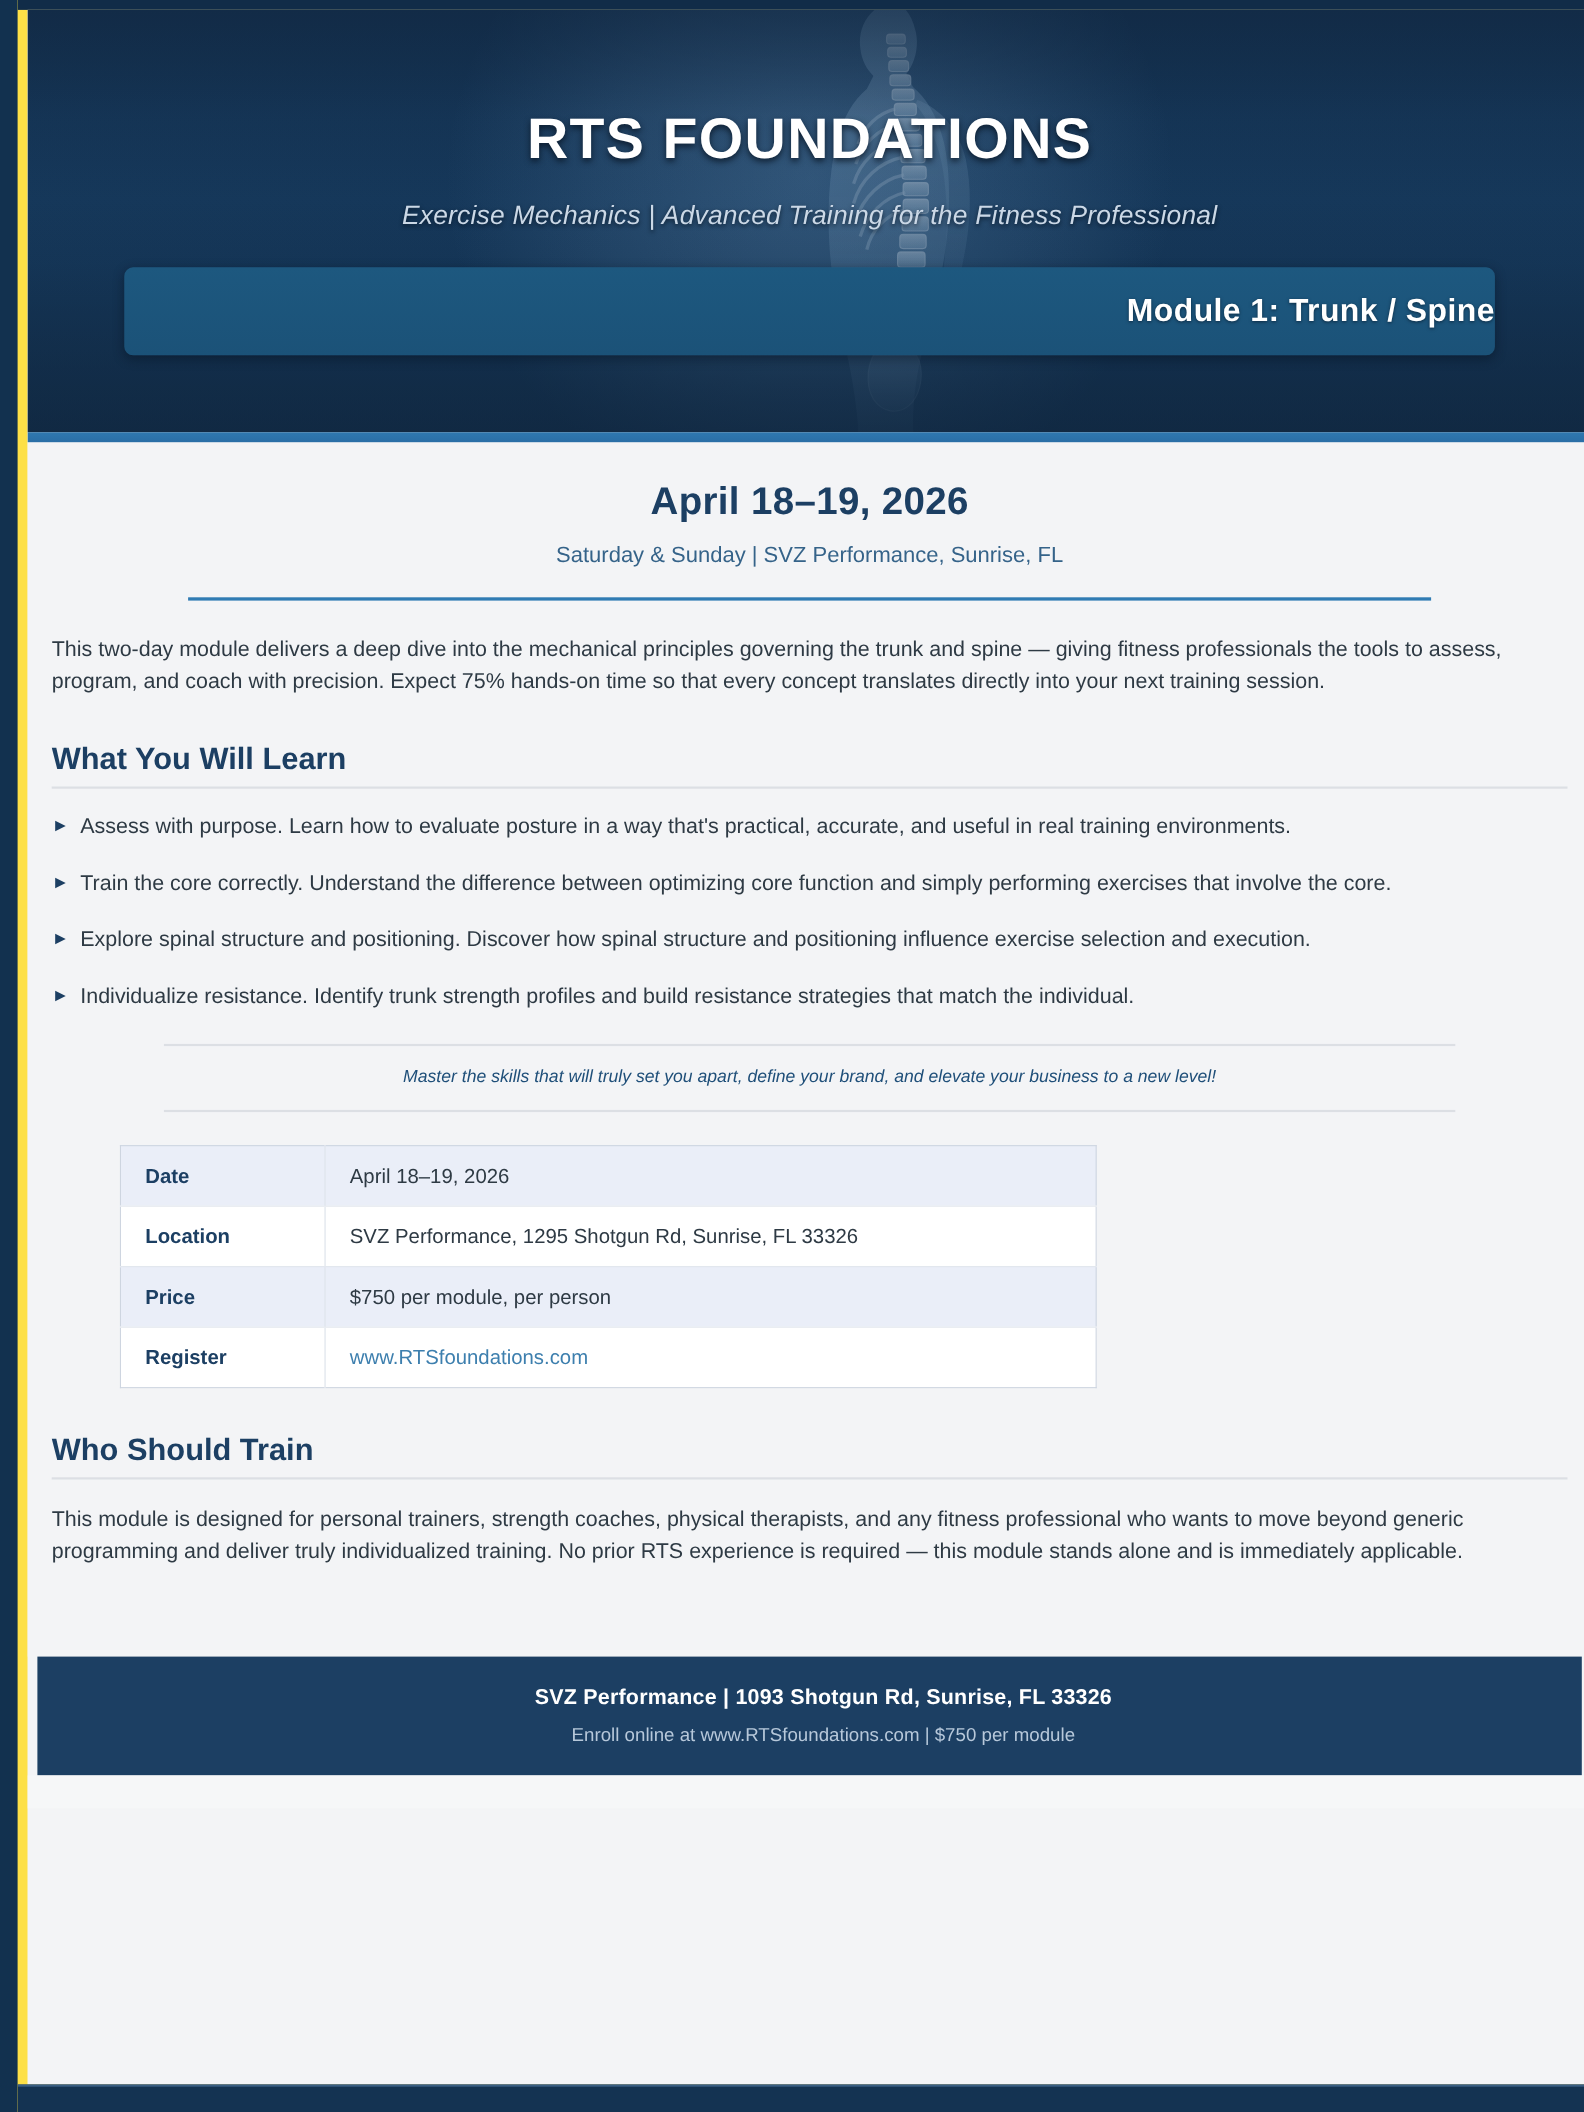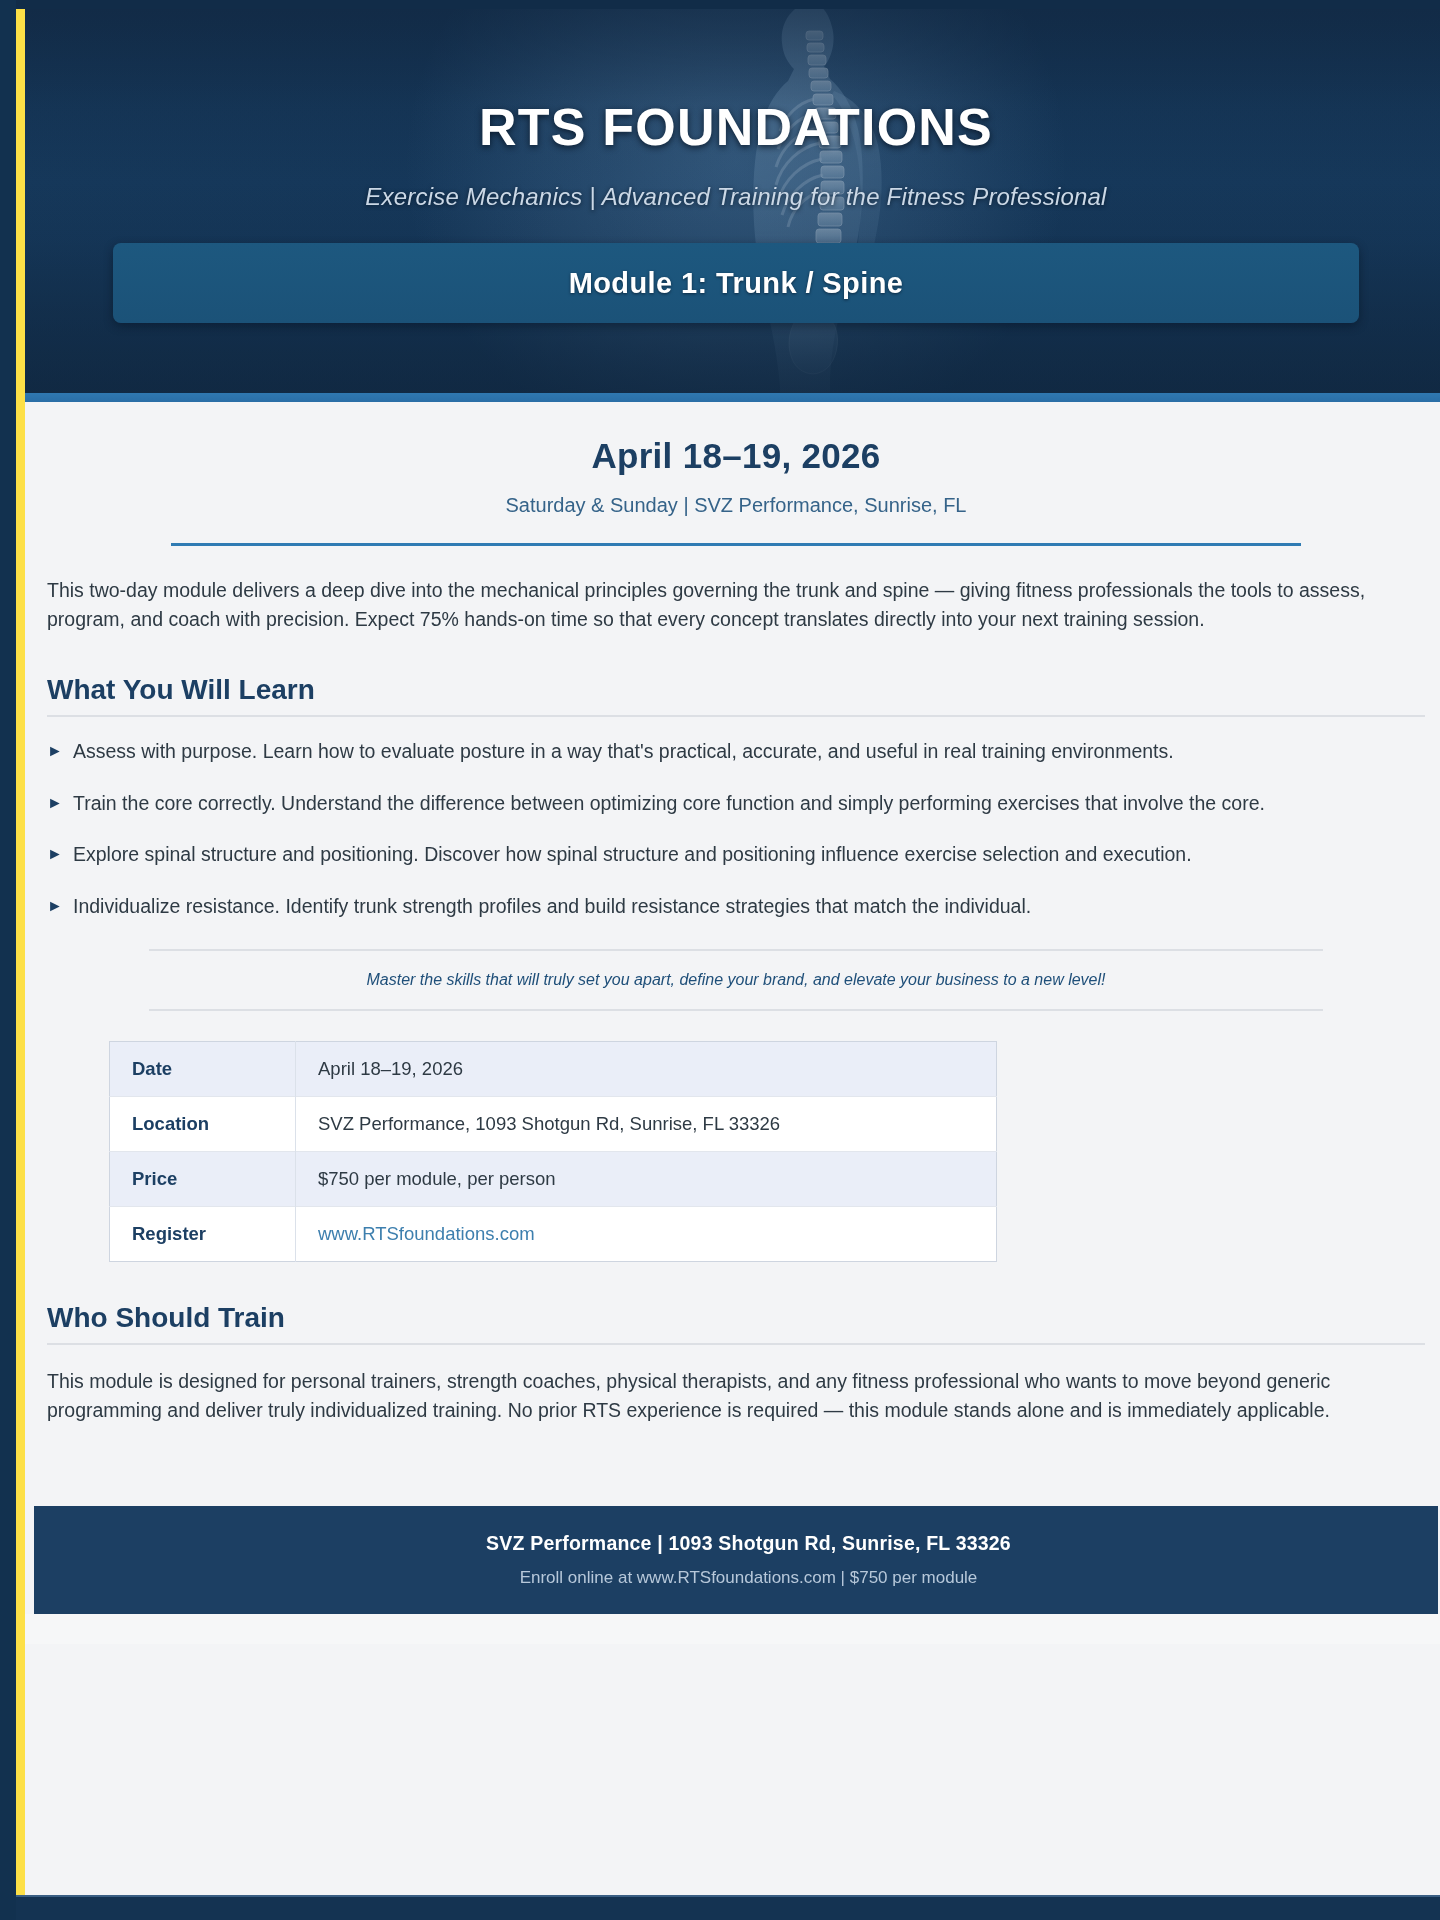--- a/index.html
+++ b/index.html
@@ -93,21 +93,21 @@
   }
   .module-bar {
     position: relative;
     z-index: 3;
     margin: 32px 88px 0 88px;
     height: 80px;
     background: linear-gradient(180deg, #1d587f 0%, #1b5278 100%);
     border-radius: 8px;
     display: flex;
     align-items: center;
-    justify-content: center;
+    justify-content: flex-end;
     box-shadow: 0 3px 10px rgba(5,16,28,0.45);
   }
   .module-bar-text {
     font-size: 29px;
     font-weight: bold;
     color: #ffffff;
     letter-spacing: 0.4px;
     text-shadow: 0 1px 3px rgba(4,14,26,0.6);
   }
   .hero-accent {
@@ -382,21 +382,21 @@
 
       <div class="details-wrap">
         <table class="details">
           <tbody>
             <tr class="alt">
               <th>Date</th>
               <td>April 18–19, 2026</td>
             </tr>
             <tr>
               <th>Location</th>
-              <td>SVZ Performance, 1093 Shotgun Rd, Sunrise, FL 33326</td>
+              <td>SVZ Performance, 1295 Shotgun Rd, Sunrise, FL 33326</td>
             </tr>
             <tr class="alt">
               <th>Price</th>
               <td>$750 per module, per person</td>
             </tr>
             <tr>
               <th>Register</th>
               <td>
                 <a href="#">www.RTSfoundations.com</a>
               </td>

